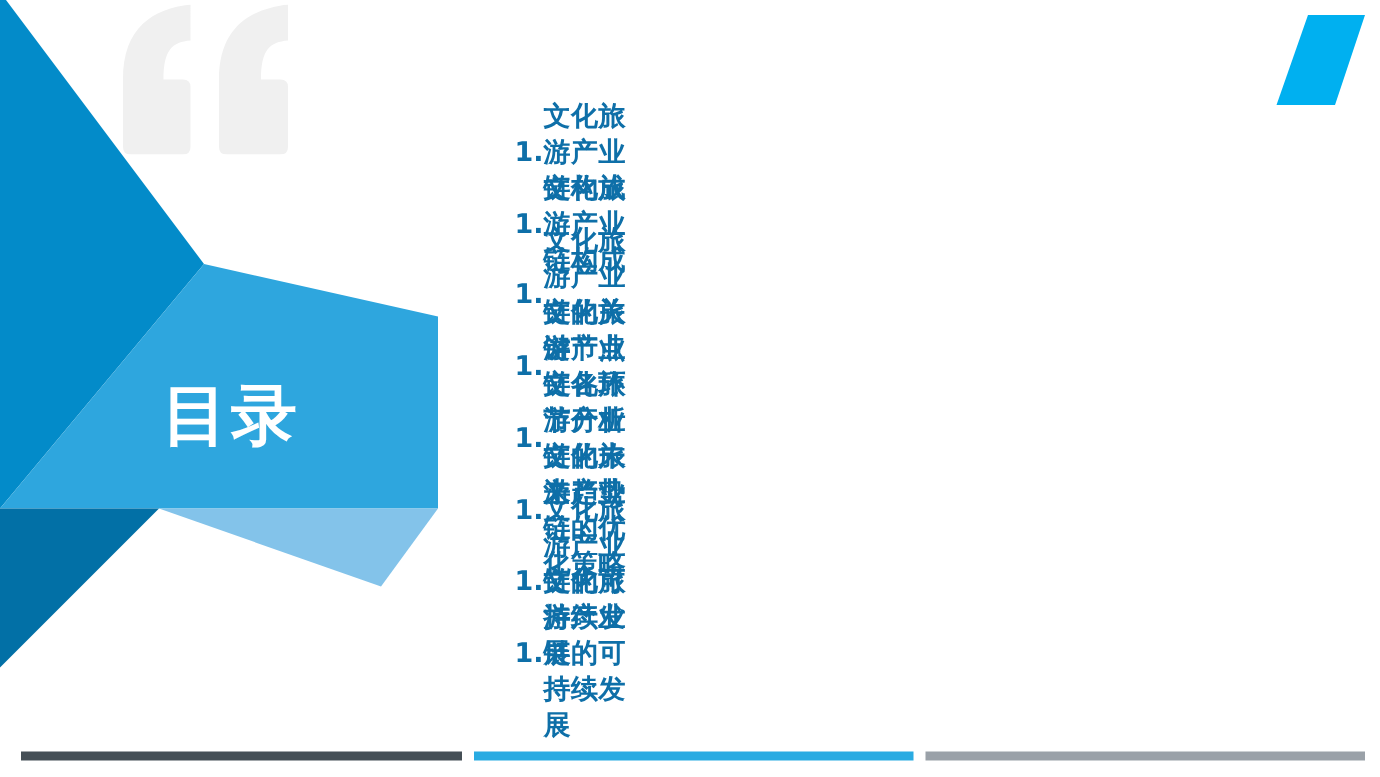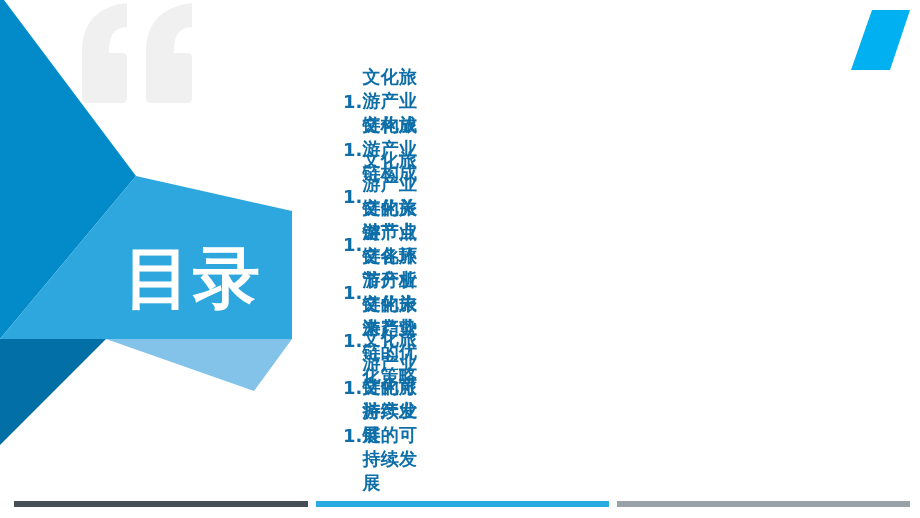--- a/index.html
+++ b/index.html
@@ -6,22 +6,22 @@
     body {
       width: 920px; height: 518px; position: relative; overflow: hidden;
       background: #ffffff;
       font-family: "DejaVu Sans", "Liberation Sans", sans-serif;
     }
     .layer { position: absolute; left: 0; top: 0; }
     .quote {
       position: absolute; left: 82px; top: 3px; width: 112px; height: 100px;
     }
     .title {
-      position: absolute; left: 124px; top: 240px;
-      font-size: 67px; font-weight: bold; color: #ffffff;
+      position: absolute; left: 108px; top: 240px;
+      font-size: 44px; font-weight: bold; color: #ffffff;
       letter-spacing: 2px; line-height: 76px;
     }
     .toc { position: absolute; left: 0; top: 0; }
     .toc-item {
       position: absolute; left: 340px; height: 28px; display: flex; align-items: center;
       color: #0E6FA8; font-weight: bold; font-size: 18px;
     }
     .toc-num { width: 57px; display: inline-block; padding-left: 3px; }
     .toc-label { display: inline-block; letter-spacing: 0.3px; }
     .bar { position: absolute; top: 501px; height: 6px; }

